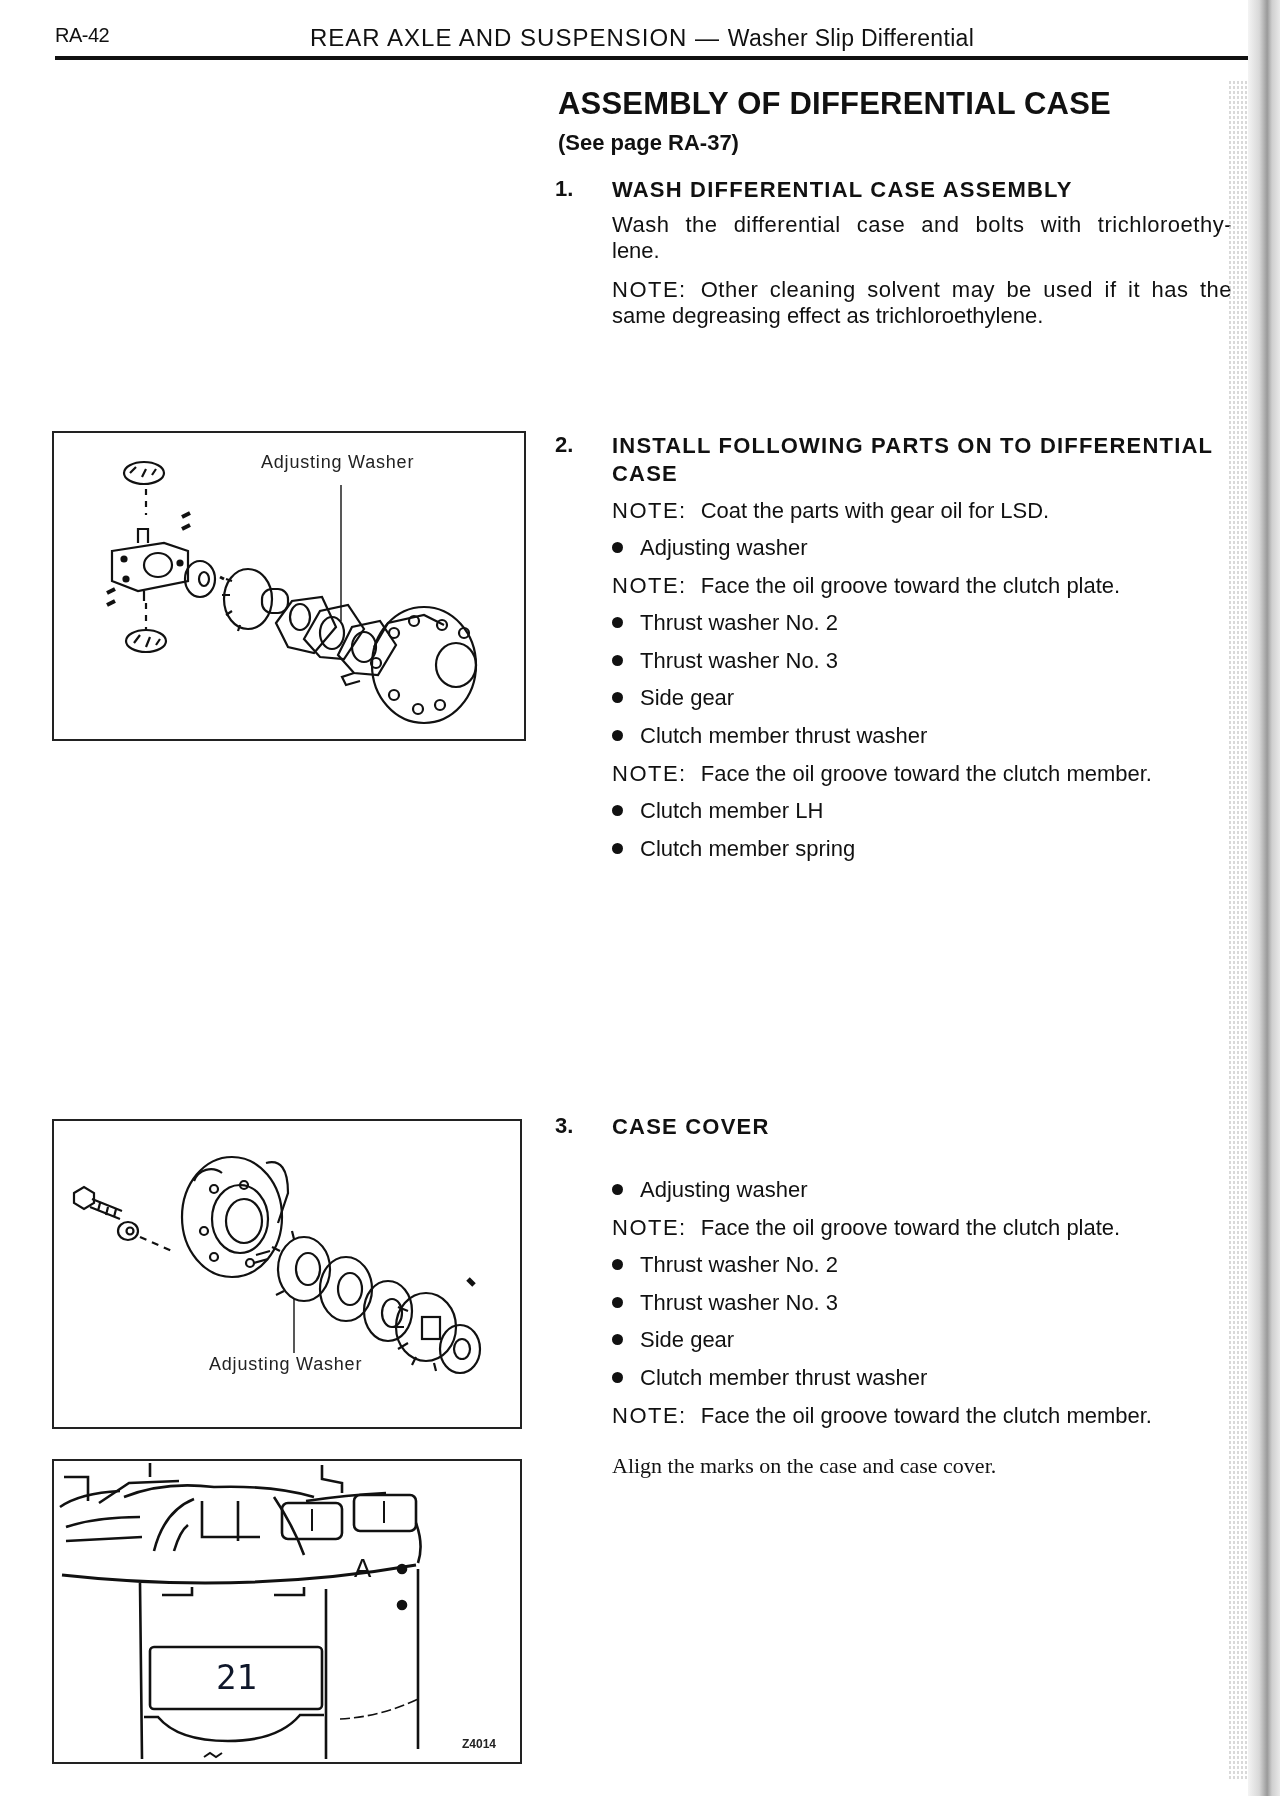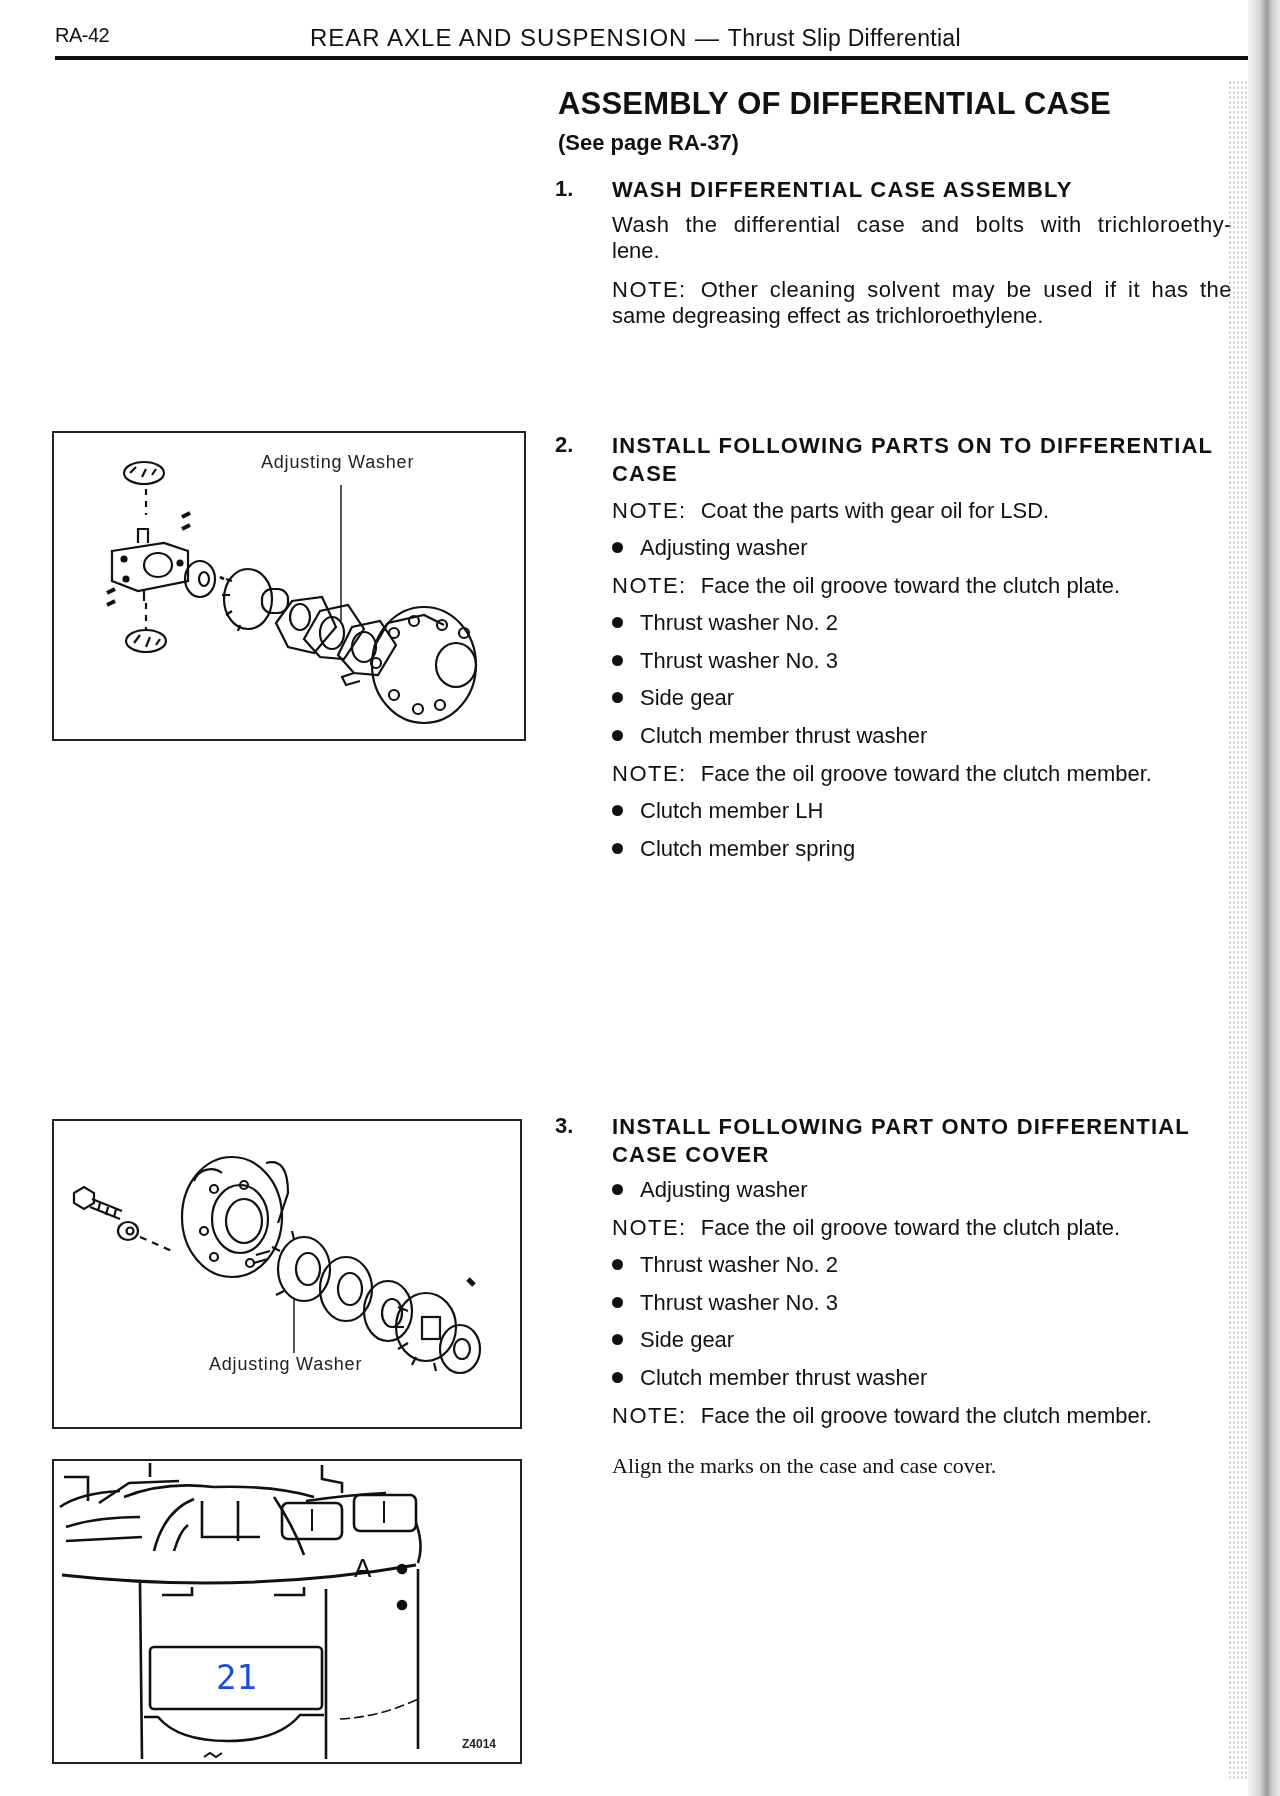--- a/index.html
+++ b/index.html
@@ -33,21 +33,21 @@
              background: linear-gradient(to right, #f4f4f4 0%, #d8d8d8 35%, #9a9a9a 60%, #cfcfcf 75%, #e9e9e9 100%); }
   .binding-dots { position: absolute; left: 1228px; top: 80px; width: 22px; height: 1700px;
                   background-image: radial-gradient(#c9c9c9 1px, transparent 1px); background-size: 4px 5px; opacity: 0.7; }
 </style>
 </head>
 <body>
 
 <div class="header">
   <span class="page-num">RA-42</span>
   <span class="header-title">
-    <span>REAR AXLE AND SUSPENSION</span><span> — </span><span class="sub">Thrust Slip Differential</span>
+    <span>REAR AXLE AND SUSPENSION</span><span> — </span><span class="sub">Washer Slip Differential</span>
   </span>
 </div>
 <div class="rule"></div>
 
 <div class="main-title">ASSEMBLY OF DIFFERENTIAL CASE</div>
 <div class="see-page">(See page RA-37)</div>
 
 <div class="step" style="top:176px; height:160px;">
   <div class="step-num">1.</div>
   <div class="step-title">WASH DIFFERENTIAL CASE ASSEMBLY</div>
@@ -71,21 +71,20 @@
   <div class="bullet" style="top:253px;"><span class="dot"></span><span>Side gear</span></div>
   <div class="bullet" style="top:291px;"><span class="dot"></span><span>Clutch member thrust washer</span></div>
   <div class="body-line note" style="top:329px;"><span class="lbl">NOTE:</span><span>Face the oil groove toward the clutch member.</span></div>
   <div class="bullet" style="top:366px;"><span class="dot"></span><span>Clutch member LH</span></div>
   <div class="bullet" style="top:404px;"><span class="dot"></span><span>Clutch member spring</span></div>
 </div>
 
 <div class="step" style="top:1113px; height:370px;">
   <div class="step-num">3.</div>
   <div class="step-title">
-    <div>INSTALL FOLLOWING PART ONTO DIFFERENTIAL</div>
     <div>CASE COVER</div>
   </div>
   <div class="bullet" style="top:64px;"><span class="dot"></span><span>Adjusting washer</span></div>
   <div class="body-line note" style="top:102px;"><span class="lbl">NOTE:</span><span>Face the oil groove toward the clutch plate.</span></div>
   <div class="bullet" style="top:139px;"><span class="dot"></span><span>Thrust washer No. 2</span></div>
   <div class="bullet" style="top:177px;"><span class="dot"></span><span>Thrust washer No. 3</span></div>
   <div class="bullet" style="top:214px;"><span class="dot"></span><span>Side gear</span></div>
   <div class="bullet" style="top:252px;"><span class="dot"></span><span>Clutch member thrust washer</span></div>
   <div class="body-line note" style="top:290px;"><span class="lbl">NOTE:</span><span>Face the oil groove toward the clutch member.</span></div>
   <div class="body-line" style="top:340px;font-family:Liberation Serif, serif;">Align the marks on the case and case cover.</div>
@@ -205,18 +204,18 @@
     <circle cx="348" cy="144" r="4" fill="#111"></circle>
 
     <path d="M86 122 l2 176 M272 128 l0 170 M364 108 l0 180"></path>
     <path d="M108 134 l30 0 l0 -8 M220 134 l30 0 l0 -8"></path>
     <rect x="96" y="186" width="172" height="62" rx="4"></rect>
     <path d="M90 256 l14 0 q20 24 70 24 q50 0 72 -26 l24 0"></path>
     <path d="M286 258 q40 -2 78 -20" stroke-width="1.6" stroke-dasharray="10 4"></path>
     <path d="M150 296 l6 -4 l6 4 l6 -4" stroke-width="2"></path>
   </svg>
   <div style="position:absolute; left:300px; top:92px; font-size:26px; font-family:'Liberation Sans', sans-serif;">A</div>
-  <div style="position:absolute; left:162px; top:196px; font-size:34px; font-family:'DejaVu Sans Mono', monospace; color:#1d4ed8;">21</div>
+  <div style="position:absolute; left:162px; top:196px; font-size:34px; font-family:'DejaVu Sans Mono', monospace; color:#0f172a;">21</div>
   <div class="fig-code" style="left:408px; top:276px;">Z4014</div>
 </div>
 
 <div class="binding-dots"></div>
 <div class="binding"></div>
 
 </body></html>

